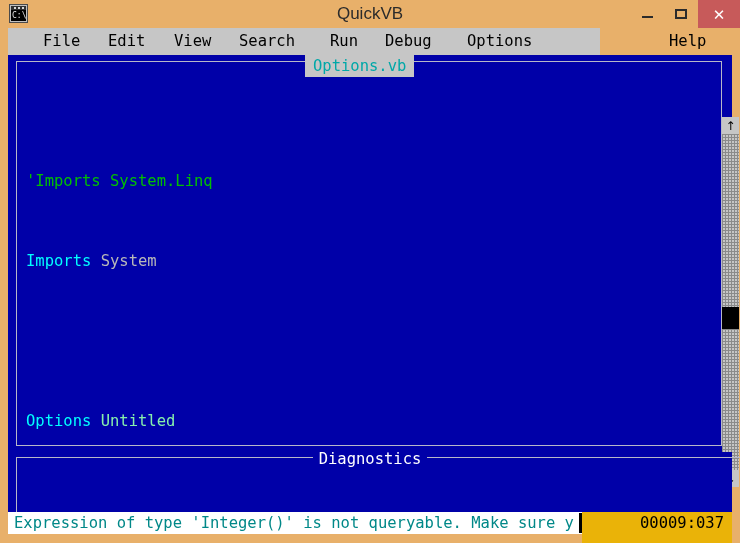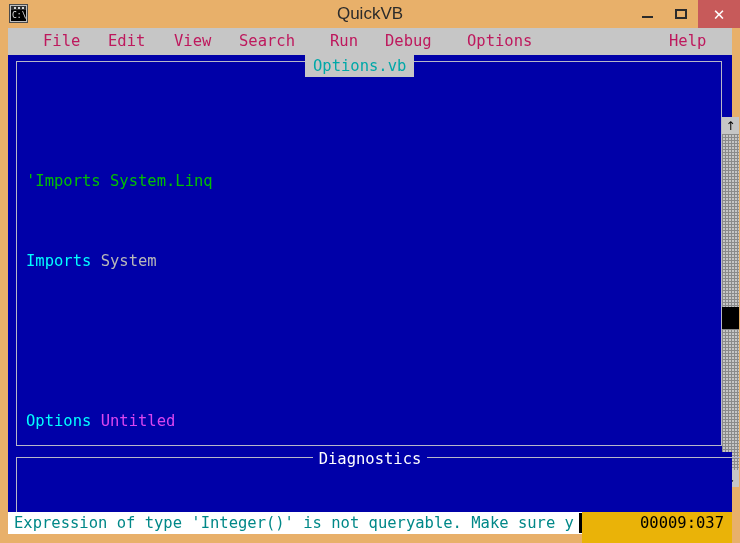--- a/index.html
+++ b/index.html
@@ -84,23 +84,23 @@
     color: #ffffff;
     font-family: "Liberation Sans", sans-serif;
     font-size: 15px;
     line-height: 1;
   }
 
   
   .menubar {
     position: absolute;
     left: 8px; top: 28px;
-    width: 724px; height: 27px;
-    background: #c6c6c6;
-    color: #be185d;
+    width: 592px; height: 27px;
+    background: #c6c6c6;
+    color: #000000;
     font-family: "DejaVu Sans Mono", "Liberation Mono", monospace;
     font-size: 15.5px;
   }
   .menu-item {
     position: absolute;
     top: 0; height: 27px;
     line-height: 27px;
     white-space: pre;
     cursor: default;
   }
@@ -141,21 +141,21 @@
     font-family: "DejaVu Sans Mono", "Liberation Mono", monospace;
     font-size: 15.5px;
     line-height: 20px;
     white-space: pre;
     color: #b8b8b8;
   }
   .code .ln { height: 20px; white-space: pre; }
   .kw { color: #00ffff; }
   .id { color: #b8b8b8; }
   .cm { color: #00c000; }
-  .type { color: #d946ef; }
+  .type { color: #86efac; }
 
   
   .vscroll {
     position: absolute;
     left: 714px; top: 62px;
     width: 17px; height: 370px;
     background: #c6c6c6;
     background-image:
       repeating-linear-gradient(0deg, #8a8a8a 0 1px, transparent 1px 3px),
       repeating-linear-gradient(90deg, #8a8a8a 0 1px, transparent 1px 3px);

